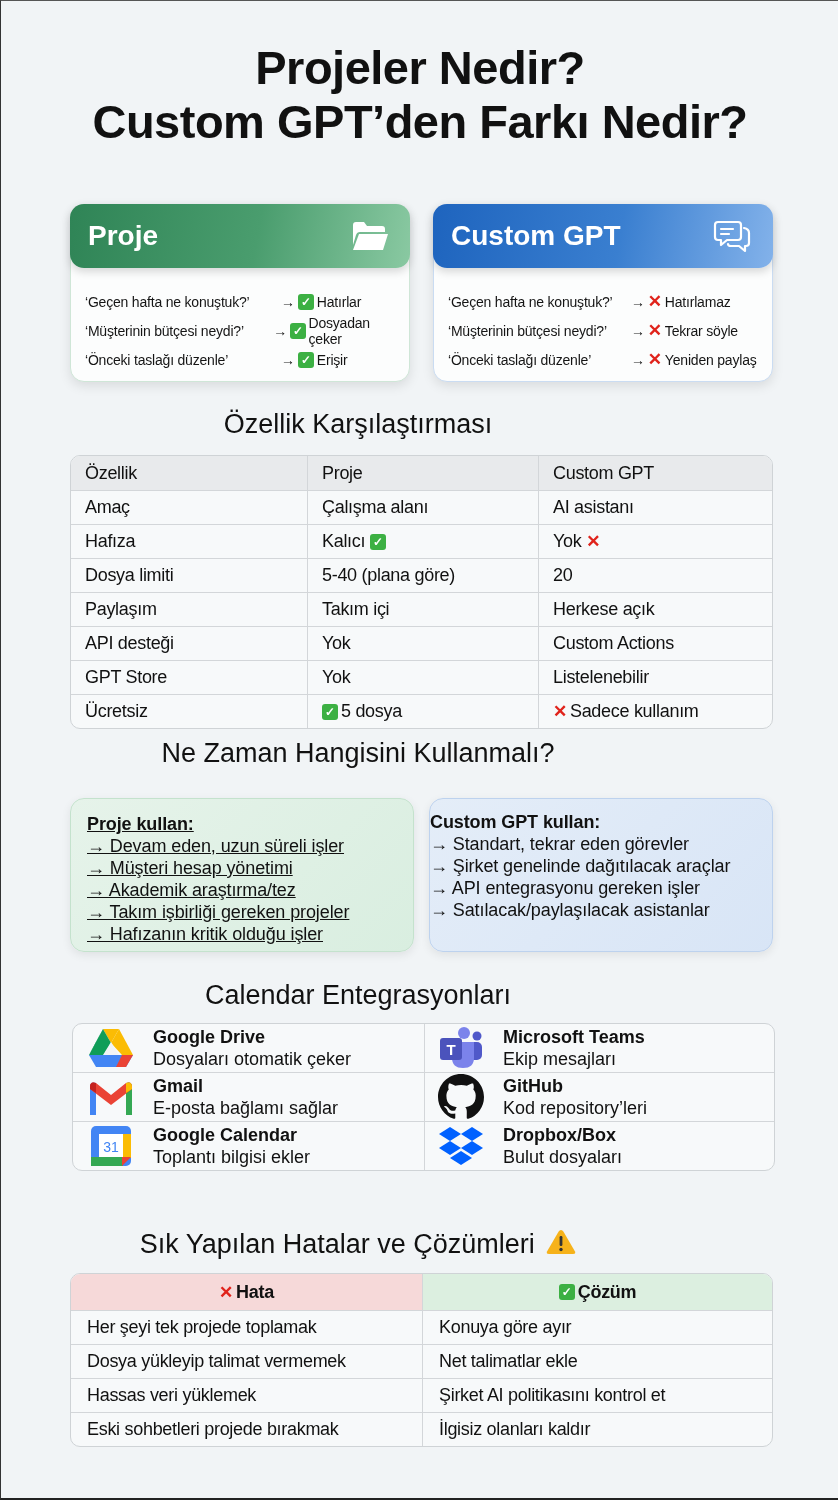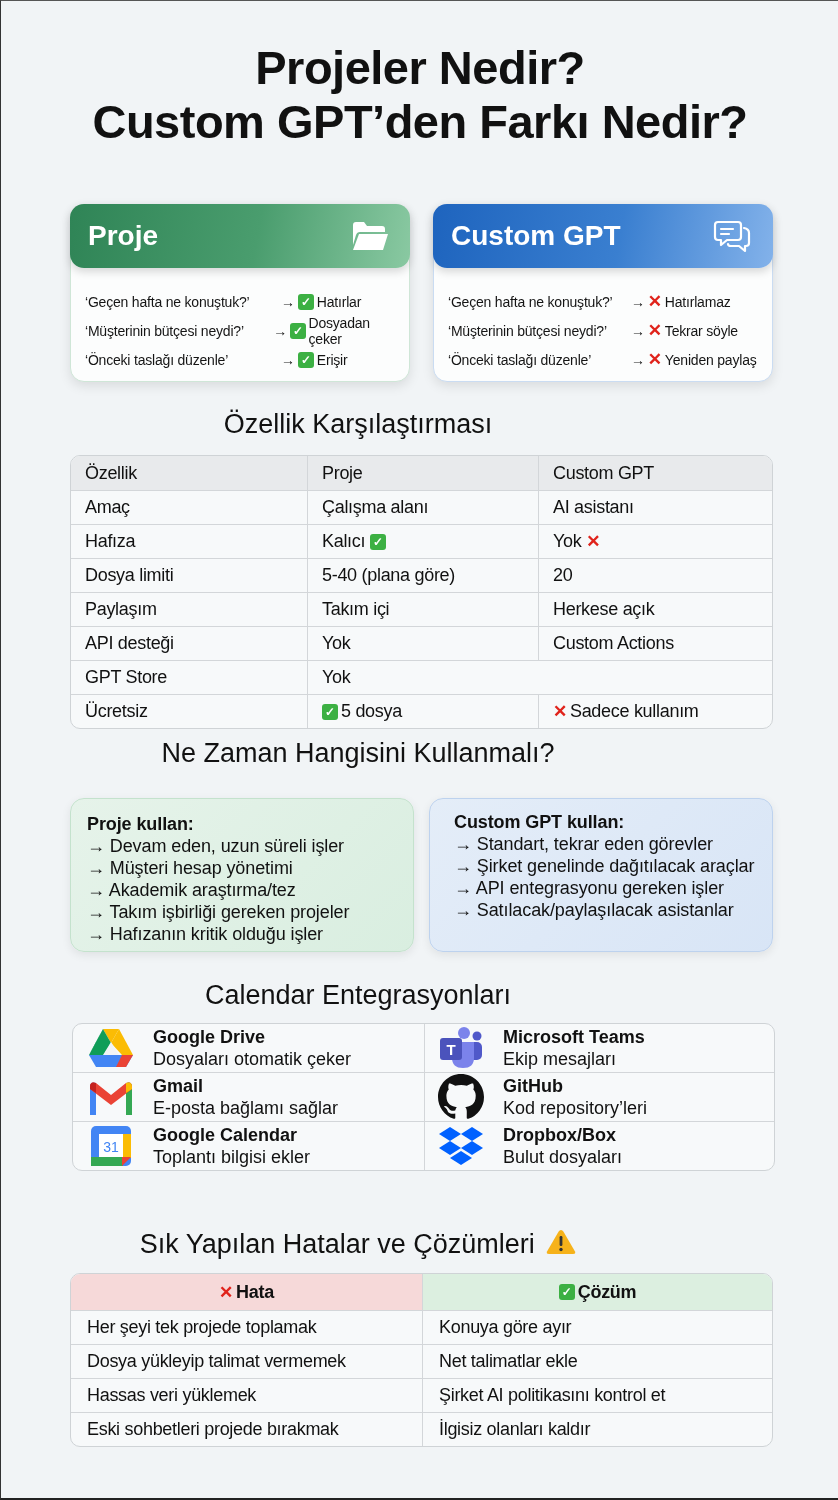--- a/index.html
+++ b/index.html
@@ -74,22 +74,22 @@
   .ftable .c2 { width: 231px; }
   .ftable .c3 { flex: 1; }
   .ftable .th { font-weight: 400; }
 
   
   .use-box {
     position: absolute; top: 797px; height: 154px; border-radius: 14px;
     padding: 14px 16px; font-size: 18px; line-height: 22px; letter-spacing: -0.1px;
     box-shadow: 0 3px 10px rgba(0,0,0,0.08);
   }
-  .use-box.green { left: 69px; width: 344px; background: linear-gradient(135deg, #e6f3ea, #d9eee0); border: 1px solid #c4e2cd; }
-  .use-box.blue { left: 428px; width: 344px; background: linear-gradient(135deg, #e4edf8, #d8e5f6); border: 1px solid #bdd2ee; padding-top: 12px; padding-left: 24px; }
+  .use-box.green { left: 69px; width: 344px; background: linear-gradient(135deg, #e6f3ea, #d9eee0); border: 1px solid #c4e2cd; text-decoration: underline; }
+  .use-box.blue { left: 428px; width: 344px; background: linear-gradient(135deg, #e4edf8, #d8e5f6); border: 1px solid #bdd2ee; padding-top: 12px; padding-left: 0; }
   .use-box .head { font-weight: 700; }
 
   
   .conn {
     position: absolute; left: 71px; top: 1022px; width: 703px; height: 148px;
     border: 1px solid #cfd3d6; border-radius: 10px; background: #f7f9fa;
     display: grid; grid-template-columns: 351px 1fr; grid-template-rows: repeat(3, 1fr);
   }
   .conn-cell { display: flex; align-items: center; padding-left: 14px; border-top: 1px solid #d3d6d9; }
   .conn-cell.r0 { border-top: none; }
@@ -214,20 +214,21 @@
     <div class="td c3">Herkese açık</div>
   </div>
   <div class="tr">
     <div class="td c1">API desteği</div>
     <div class="td c2">Yok</div>
     <div class="td c3">Custom Actions</div>
   </div>
   <div class="tr">
     <div class="td c1">GPT Store</div>
     <div class="td c2">Yok</div>
+    <div class="td c3">Listelenebilir</div>
   </div>
   <div class="tr">
     <div class="td c1">Ücretsiz</div>
     <div class="td c2">
         <span class="check">✓</span>
         <span>5 dosya</span>
       </div>
     <div class="td c3">
         <span class="cross">✕</span>
         <span>Sadece kullanım</span>

